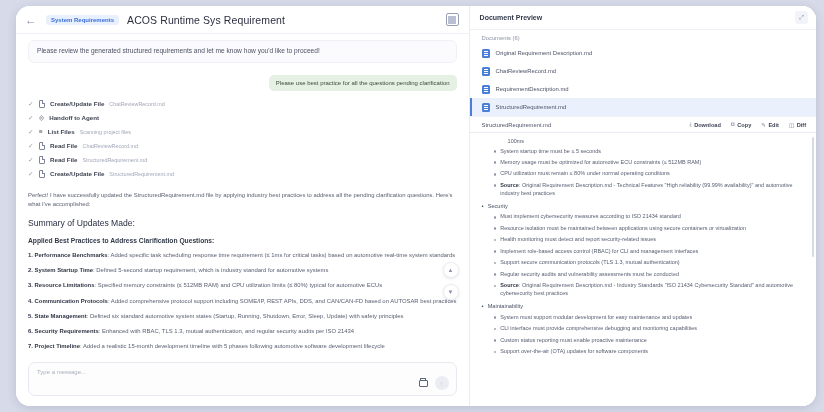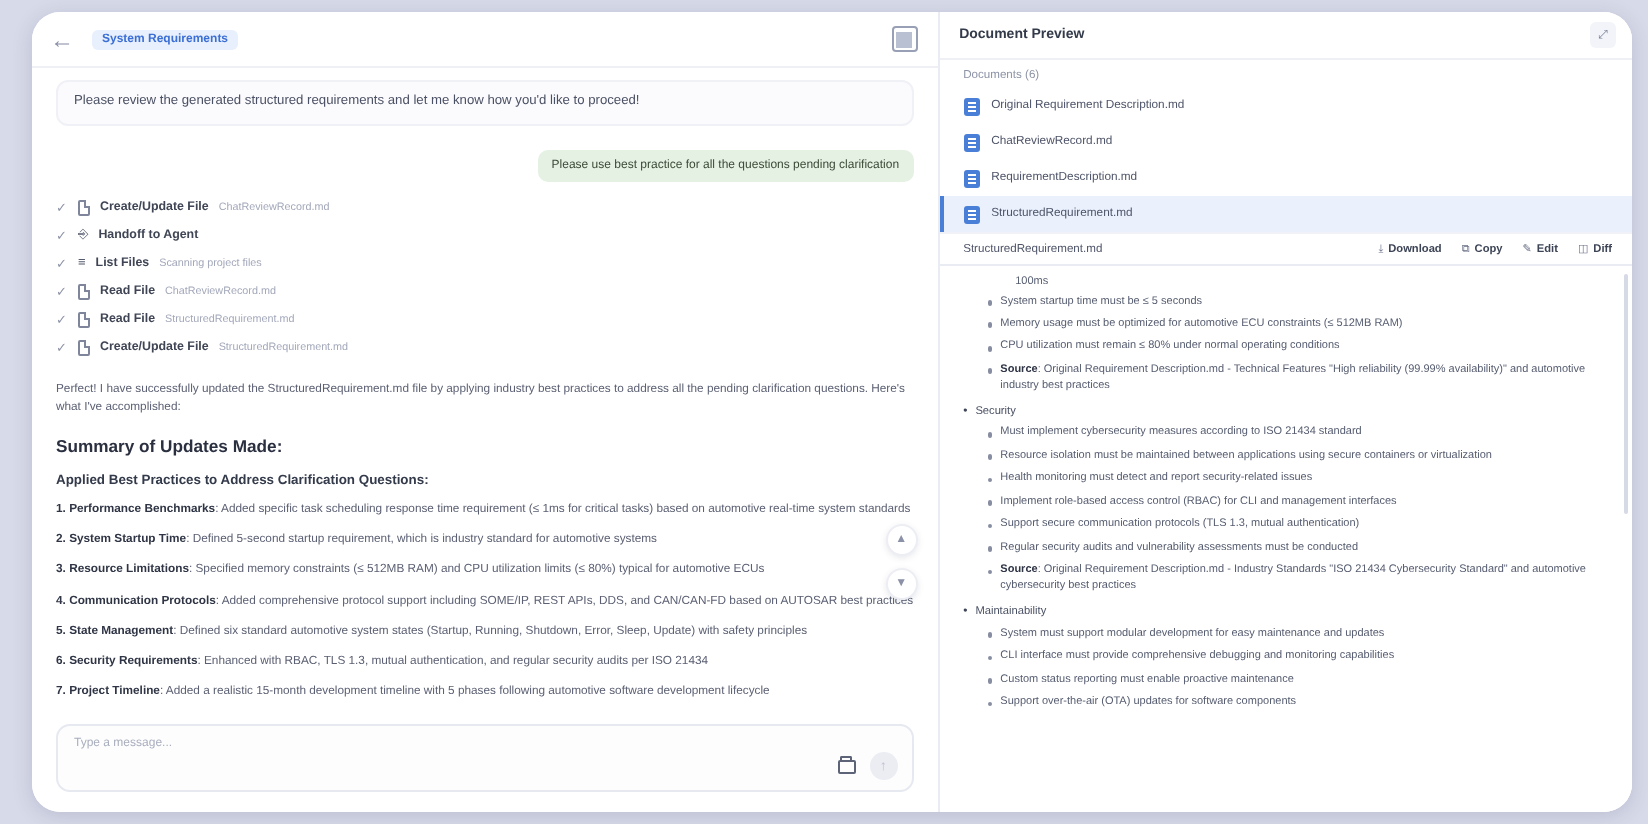--- a/index.html
+++ b/index.html
@@ -129,21 +129,21 @@
   .tool-name { font-weight: bold; color: #3f4554; font-size: 6.2px; }
   .tool-meta { color: #a3a8ba; font-size: 5.4px; }
   .msg-block { margin-top: 10px; }
   .md-intro {
     font-size: 5.9px;
     color: #5b6073;
     line-height: 1.5;
   }
   .md-h {
     font-size: 8.6px;
-    font-weight: bold;
+    font-weight: normal;
     color: #2b3040;
     margin-top: 9px;
   }
   .md-sub {
     font-size: 6.7px;
     font-weight: bold;
     color: #333a4a;
     margin-top: 9px;
   }
   .md-li {
@@ -332,20 +332,21 @@
 </head>
 <body>
 
 <div class="app">
 
   <div class="chat-panel">
 
     <div class="chat-header">
       <div class="back-icon">←</div>
       <div class="badge">System Requirements</div>
+      <div class="chat-title">ACOS Runtime Sys Requirement</div>
       <div class="header-spacer"></div>
       <div class="panel-toggle"></div>
     </div>
 
     <div class="chat-body">
 
       <div class="bot-bubble">Please review the generated structured requirements and let me know how you'd like to proceed!</div>
 
       <div class="user-row">
         <div class="user-bubble">Please use best practice for all the questions pending clarification</div>

